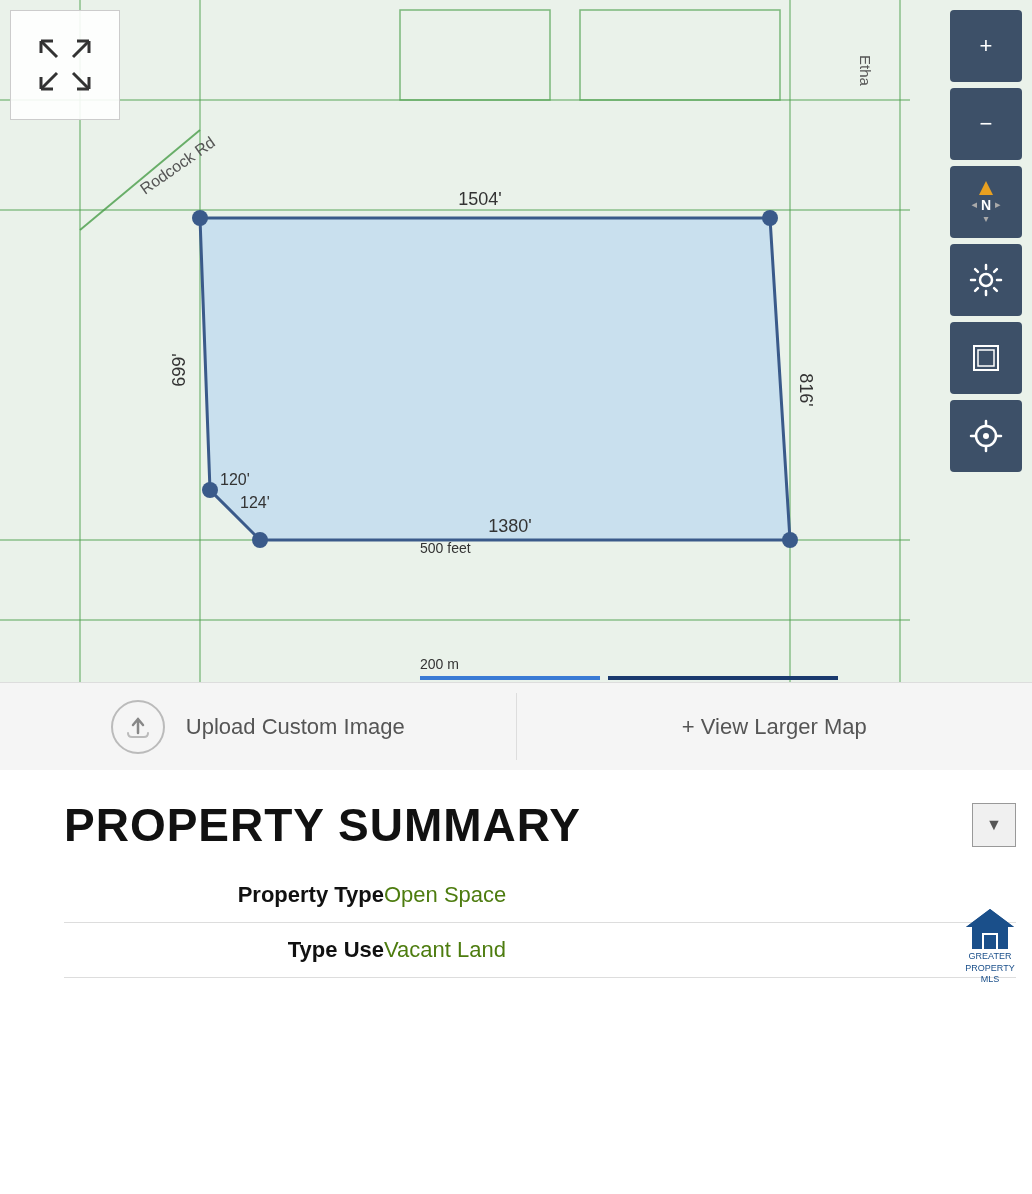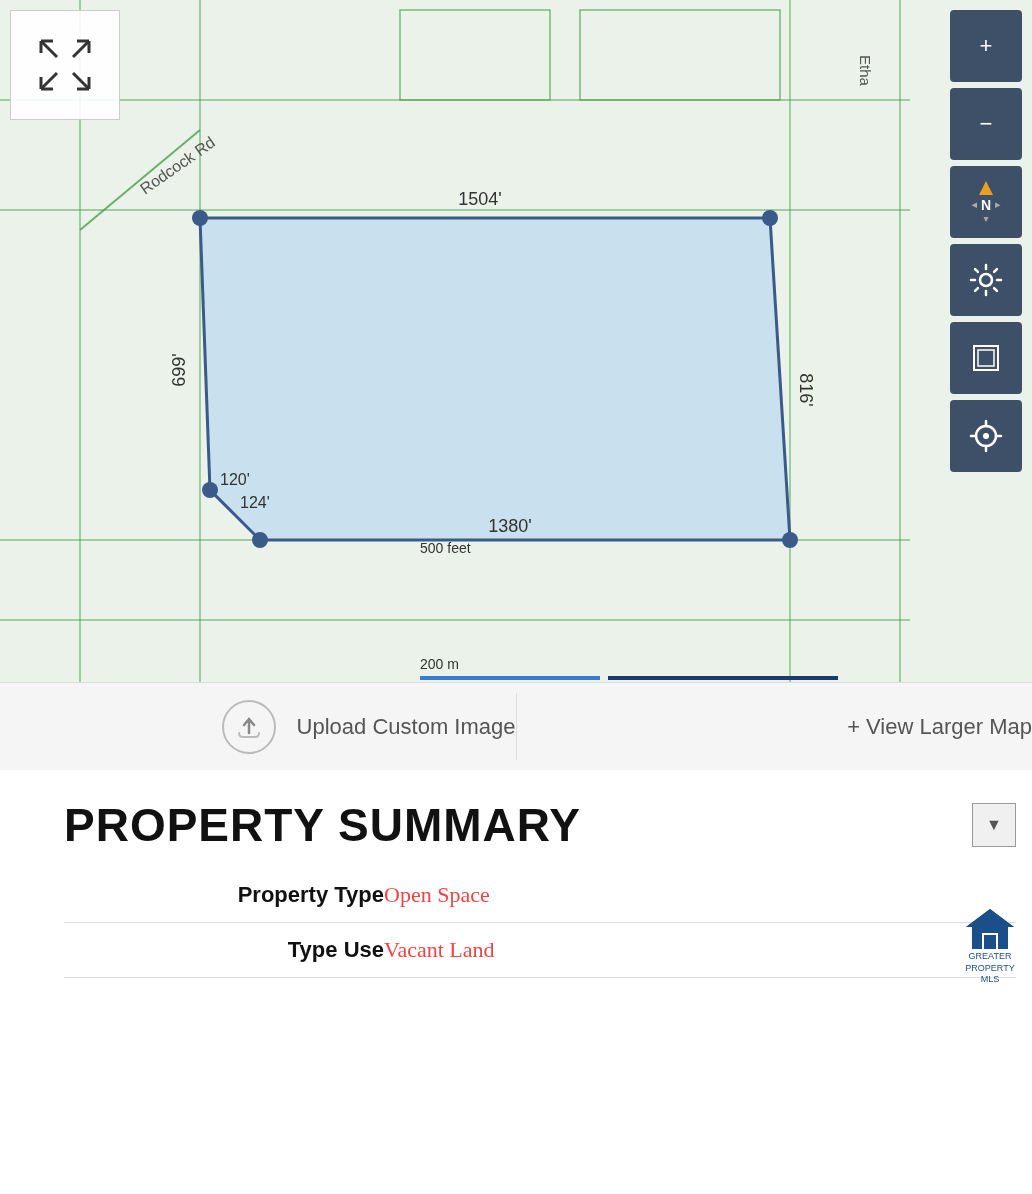--- a/index.html
+++ b/index.html
@@ -181,21 +181,21 @@
       height: 88px;
       background: #f5f5f5;
       border-top: 1px solid #ddd;
       display: flex;
       align-items: stretch;
     }
     .action-btn {
       flex: 1;
       display: flex;
       align-items: center;
-      justify-content: flex-end;
+      justify-content: center;
       gap: 21px;
       cursor: pointer;
       font-size: 22px;
       color: #555;
       border: none;
       background: transparent;
     }
     .action-divider {
       width: 1px;
       background: #ddd;
@@ -250,23 +250,22 @@
       font-size: 22px;
       text-align: right;
     }
     .summary-label {
       font-weight: 700;
       width: 320px;
       color: #111;
       flex-shrink: 0;
     }
     .summary-value {
-      color: #ef4444;
+      color: #4d7c0f;
       font-weight: 400;
-      font-family: Liberation Serif, serif;
     }
 
     .property-section {
       position: relative;
       padding-left: 48px;
     }
   </style>
 </head>
 <body>
 

